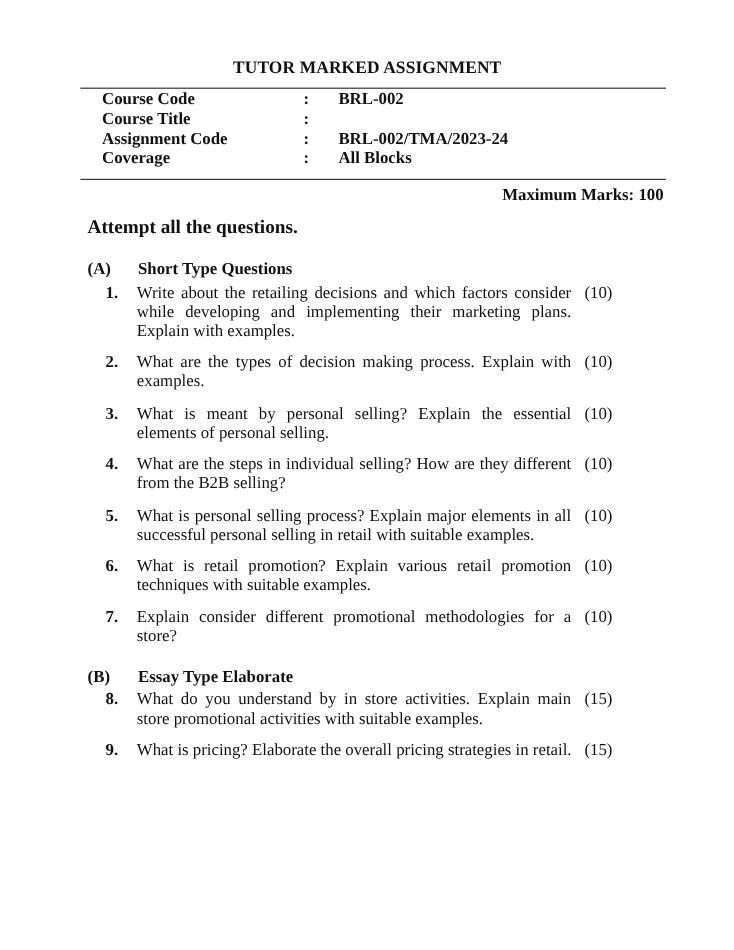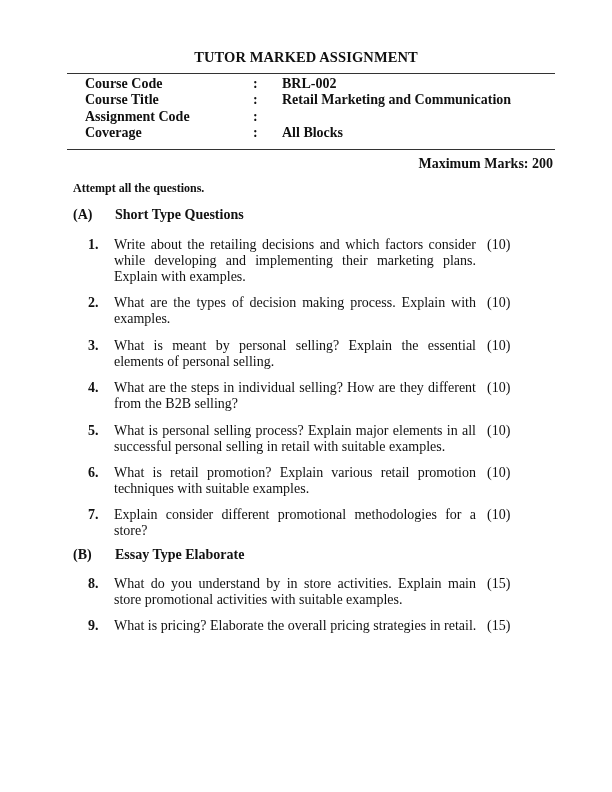--- a/index.html
+++ b/index.html
@@ -22,24 +22,24 @@
       font-weight: bold; font-size: 14px; line-height: 16.3px;
     }
     .meta-row { position: relative; height: 16.3px; }
     .meta-label { position: absolute; left: 0; margin-left: 12px; }
     .meta-colon { position: absolute; left: 180px; }
     .meta-value { position: absolute; left: 209px; white-space: nowrap; }
     .max-marks {
       position: absolute; top: 156px; right: 59px; font-weight: bold; font-size: 14px;
     }
     .instruction {
-      position: absolute; top: 181px; left: 73px; font-weight: bold; font-size: 12px; font-family: Liberation Serif, serif;
+      position: absolute; top: 181px; left: 73px; font-weight: bold; font-size: 16px; font-family: Liberation Serif, serif;
     }
     .section-head {
-      position: absolute; left: 73px; font-weight: bold; font-size: 14px;
+      position: absolute; left: 73px; font-weight: bold; font-size: 14px; margin-top: 10px;
     }
     .section-head .sec-letter { display: inline-block; width: 42px; }
     .section-head.a { top: 207px; }
     .section-head.b { top: 547px; }
     .q {
       position: absolute; left: 88px; width: 436px; font-size: 14px; line-height: 16px;
     }
     .q-num { position: absolute; left: 0; top: 0; font-weight: bold; }
     .q-text {
       position: absolute; left: 26px; top: 0; width: 362px; text-align: justify;
@@ -55,36 +55,36 @@
 
 <div class="meta">
   <div class="meta-row">
     <span class="meta-label">Course Code</span>
     <span class="meta-colon">:</span>
     <span class="meta-value">BRL-002</span>
   </div>
   <div class="meta-row">
     <span class="meta-label">Course Title</span>
     <span class="meta-colon">:</span>
-    <span class="meta-value">Retail Marketing and Communication</span>
   </div>
   <div class="meta-row">
     <span class="meta-label">Assignment Code</span>
     <span class="meta-colon">:</span>
+    <span class="meta-value">BRL-002/TMA/2023-24</span>
   </div>
   <div class="meta-row">
     <span class="meta-label">Coverage</span>
     <span class="meta-colon">:</span>
     <span class="meta-value">All Blocks</span>
   </div>
 </div>
 
 <div class="rule bottom"></div>
 
-<div class="max-marks">Maximum Marks: 200</div>
+<div class="max-marks">Maximum Marks: 100</div>
 <div class="instruction">Attempt all the questions.</div>
 
 <div class="section-head a">
   <span class="sec-letter">(A)</span><span>Short Type Questions</span>
 </div>
 
 <div class="q" style="top:237px">
   <span class="q-num">1.</span>
   <span class="q-text">Write about the retailing decisions and which factors consider while developing and implementing their marketing plans. Explain with examples.</span>
   <span class="q-marks">(10)</span>

